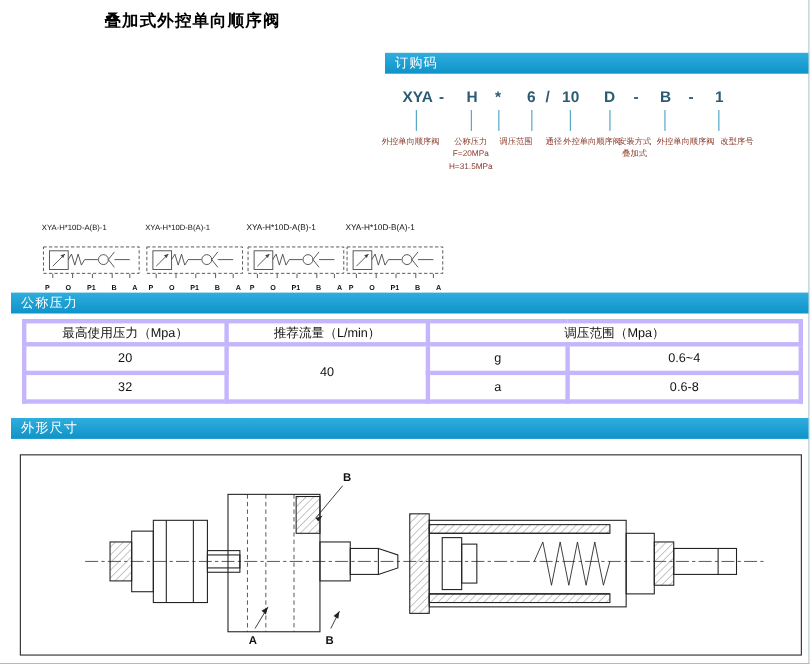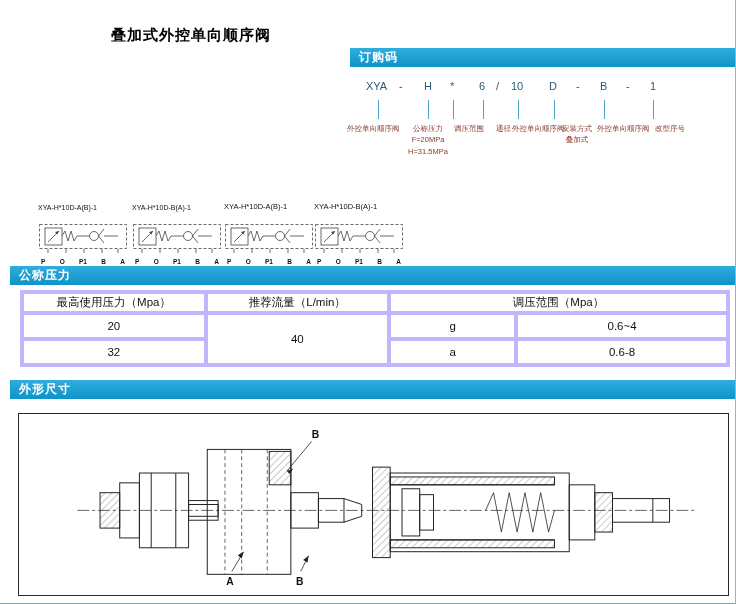--- a/index.html
+++ b/index.html
@@ -1,28 +1,28 @@
 <!DOCTYPE html>
 <html><head>
 <meta charset="utf-8">
 <style>
   html,body{margin:0;padding:0;background:#fff;}
   .page{
     position:relative;width:736px;height:604px;background:#fff;overflow:hidden;
     font-family:"Liberation Sans","DejaVu Sans",sans-serif;color:#111;
     border-right:1px solid #9db3bb;border-bottom:1px solid #8aa0a8;box-sizing:border-box;
   }
-  .title{position:absolute;left:95px;top:10px;margin:16px;font-size:15px;font-weight:bold;letter-spacing:1px;color:#000;}
+  .title{position:absolute;left:95px;top:10px;margin:0;font-size:15px;font-weight:bold;letter-spacing:1px;color:#000;}
   .bar{position:absolute;height:19px;line-height:19px;background:linear-gradient(180deg,#2fadde,#0f93c8);
-       color:#fff;font-size:12px;font-weight:bold;padding-left:9px;box-sizing:border-box;letter-spacing:1px;}
+       color:#fff;font-size:12px;font-weight:normal;padding-left:9px;box-sizing:border-box;letter-spacing:1px;}
   .bar-ordering{left:350px;top:48px;width:386px;}
   .bar-params{left:10px;top:266px;width:726px;}
   .bar-dims{left:10px;top:380px;width:726px;}
 
-  .code-part{position:absolute;top:80px;font-size:11px;color:#2b5a75;font-weight:normal;}
+  .code-part{position:absolute;top:80px;font-size:14px;color:#2b5a75;font-weight:bold;}
   .tick{position:absolute;top:100px;height:19px;width:1px;background:#4a9fc4;}
   .olabel{position:absolute;top:123px;font-size:7.5px;line-height:1.5;color:#8b3a2a;white-space:pre-line;}
   .olabel.centered{text-align:center;}
 
   .symbol-group{position:absolute;width:92px;}
   .symbol-label{font-size:7px;font-weight:normal;color:#111;margin:0 0 12px 0;white-space:nowrap;}
   .ports-row{display:flex;justify-content:space-between;width:84px;margin-left:3px;margin-top:1px;
              font-size:6.5px;font-weight:bold;color:#111;}
 
   table.params{position:absolute;left:20px;top:290px;width:710px;border-collapse:collapse;

